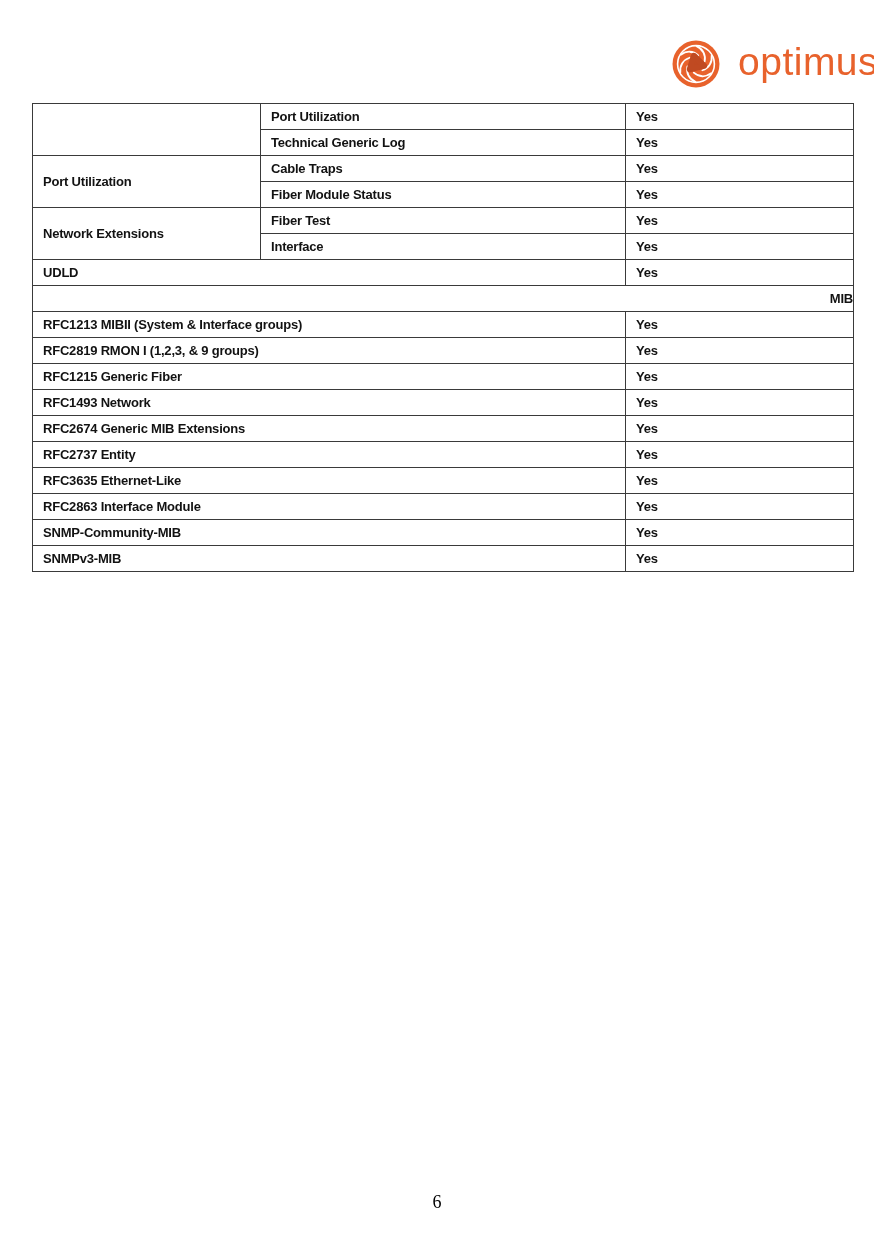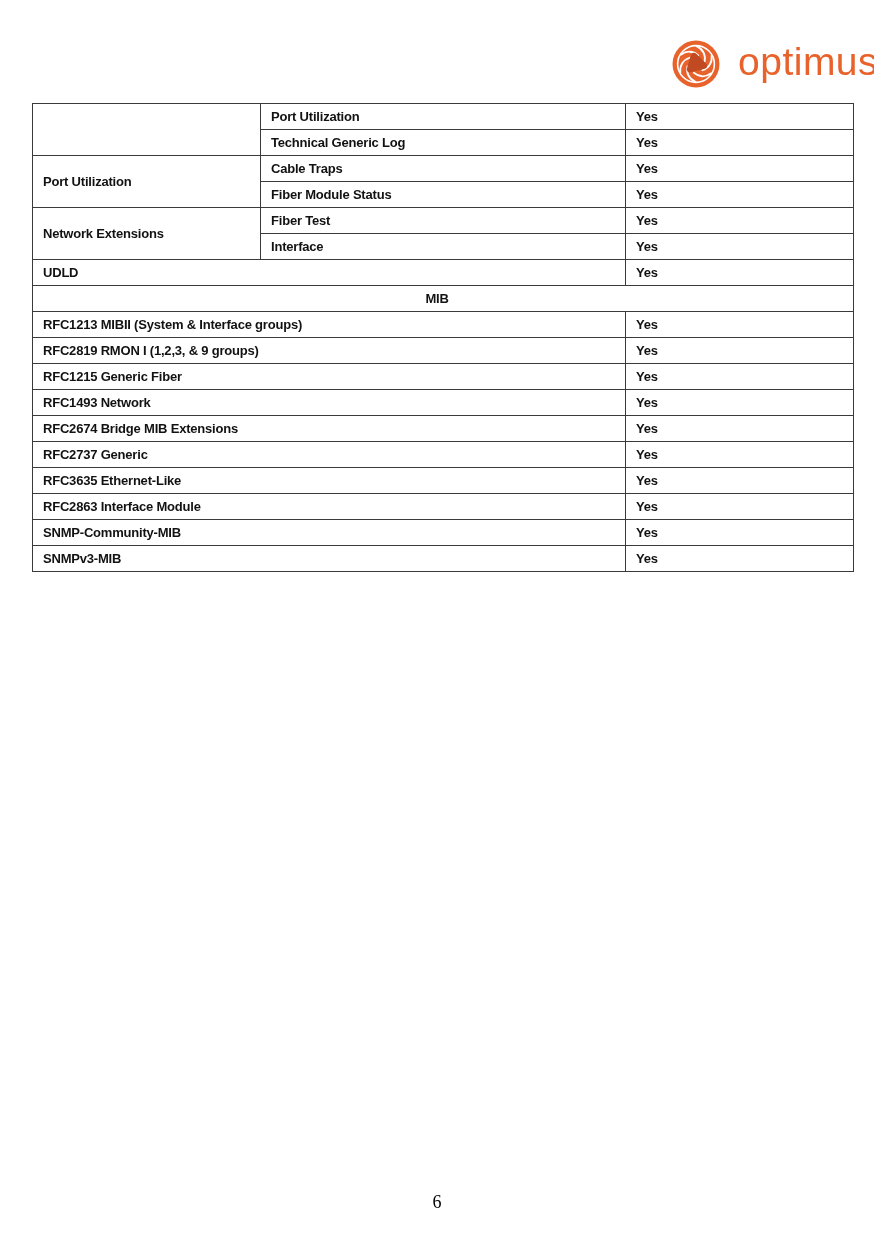--- a/index.html
+++ b/index.html
@@ -48,23 +48,23 @@
     font-size: 13px;
     font-weight: 700;
     letter-spacing: -0.2px;
     color: #121212;
     white-space: nowrap;
     overflow: hidden;
     vertical-align: middle;
     line-height: 1;
   }
   .features td.section {
-    text-align: center;
+    text-align: right;
     padding-left: 0;
-    padding-right: 12px;
+    padding-right: 0;
   }
   
   .page-number {
     position: absolute;
     top: 1192px;
     left: 0;
     width: 874px;
     text-align: center;
     font-family: "Liberation Serif", serif;
     font-size: 18px;
@@ -144,25 +144,25 @@
       </tr>
       <tr>
         <td colspan="2">RFC1215 Generic Fiber</td>
         <td>Yes</td>
       </tr>
       <tr>
         <td colspan="2">RFC1493 Network</td>
         <td>Yes</td>
       </tr>
       <tr>
-        <td colspan="2">RFC2674 Bridge MIB Extensions</td>
+        <td colspan="2">RFC2674 Generic MIB Extensions</td>
         <td>Yes</td>
       </tr>
       <tr>
-        <td colspan="2">RFC2737 Generic</td>
+        <td colspan="2">RFC2737 Entity</td>
         <td>Yes</td>
       </tr>
       <tr>
         <td colspan="2">RFC3635 Ethernet-Like</td>
         <td>Yes</td>
       </tr>
       <tr>
         <td colspan="2">RFC2863 Interface Module</td>
         <td>Yes</td>
       </tr>

